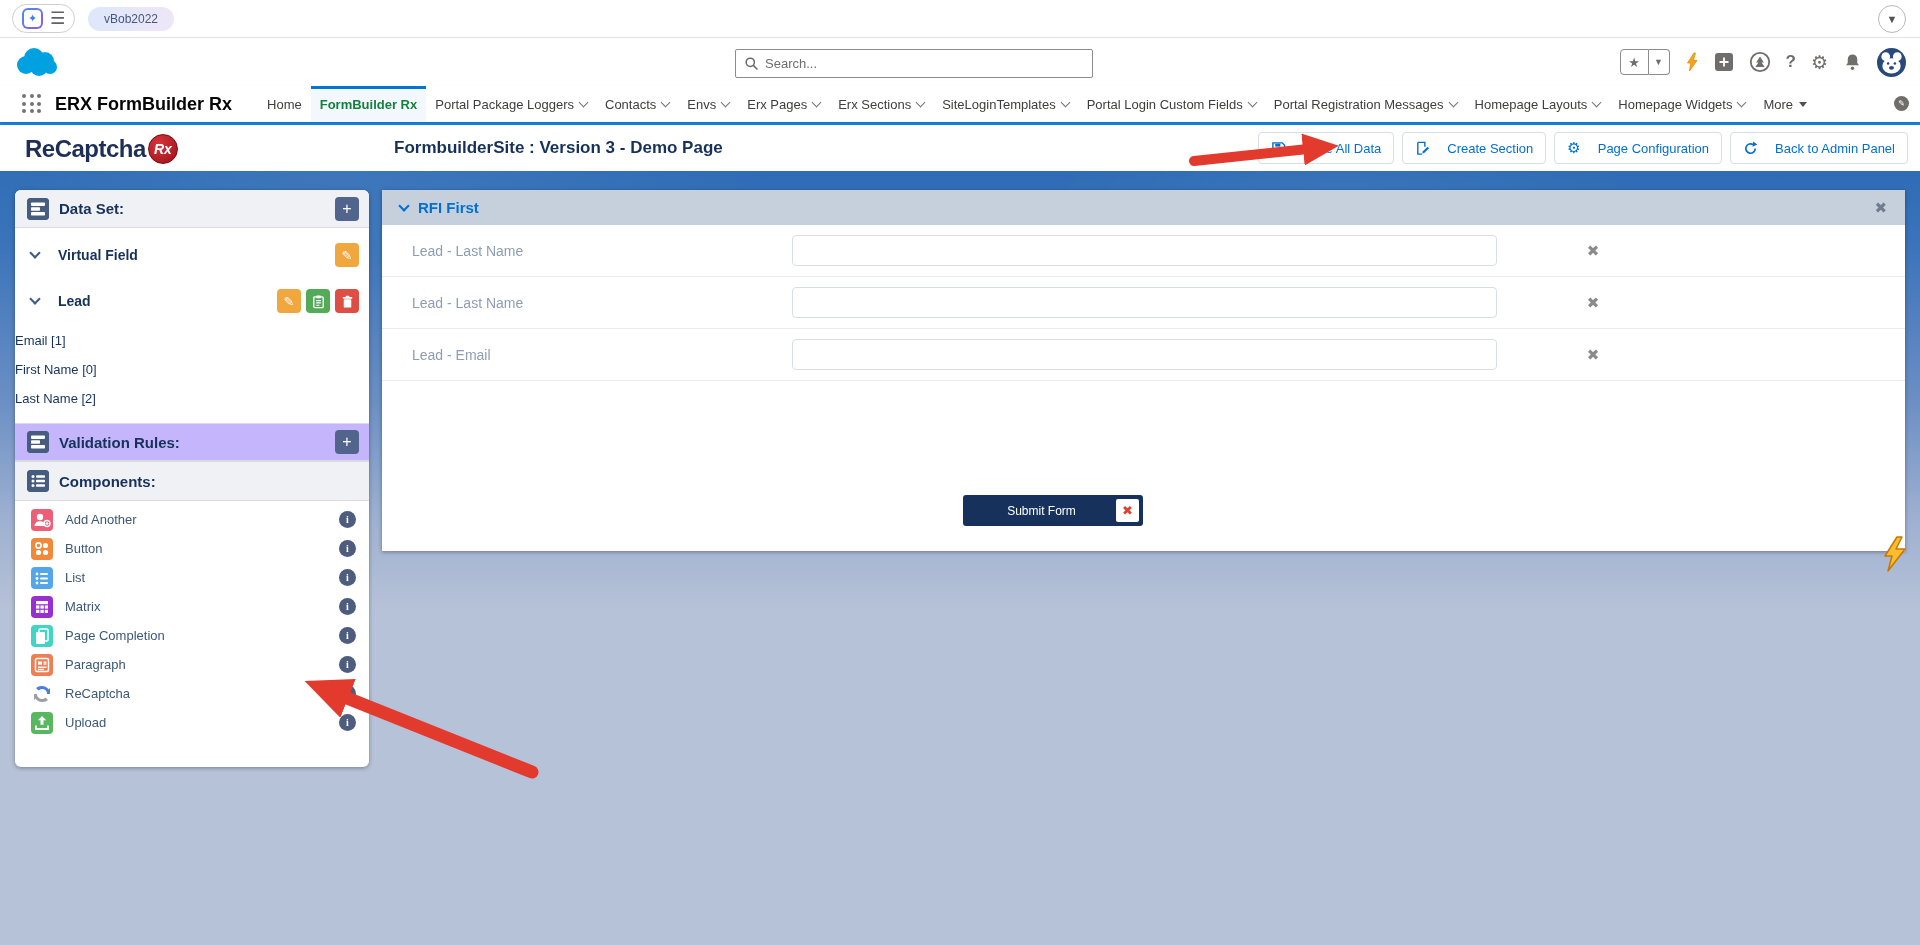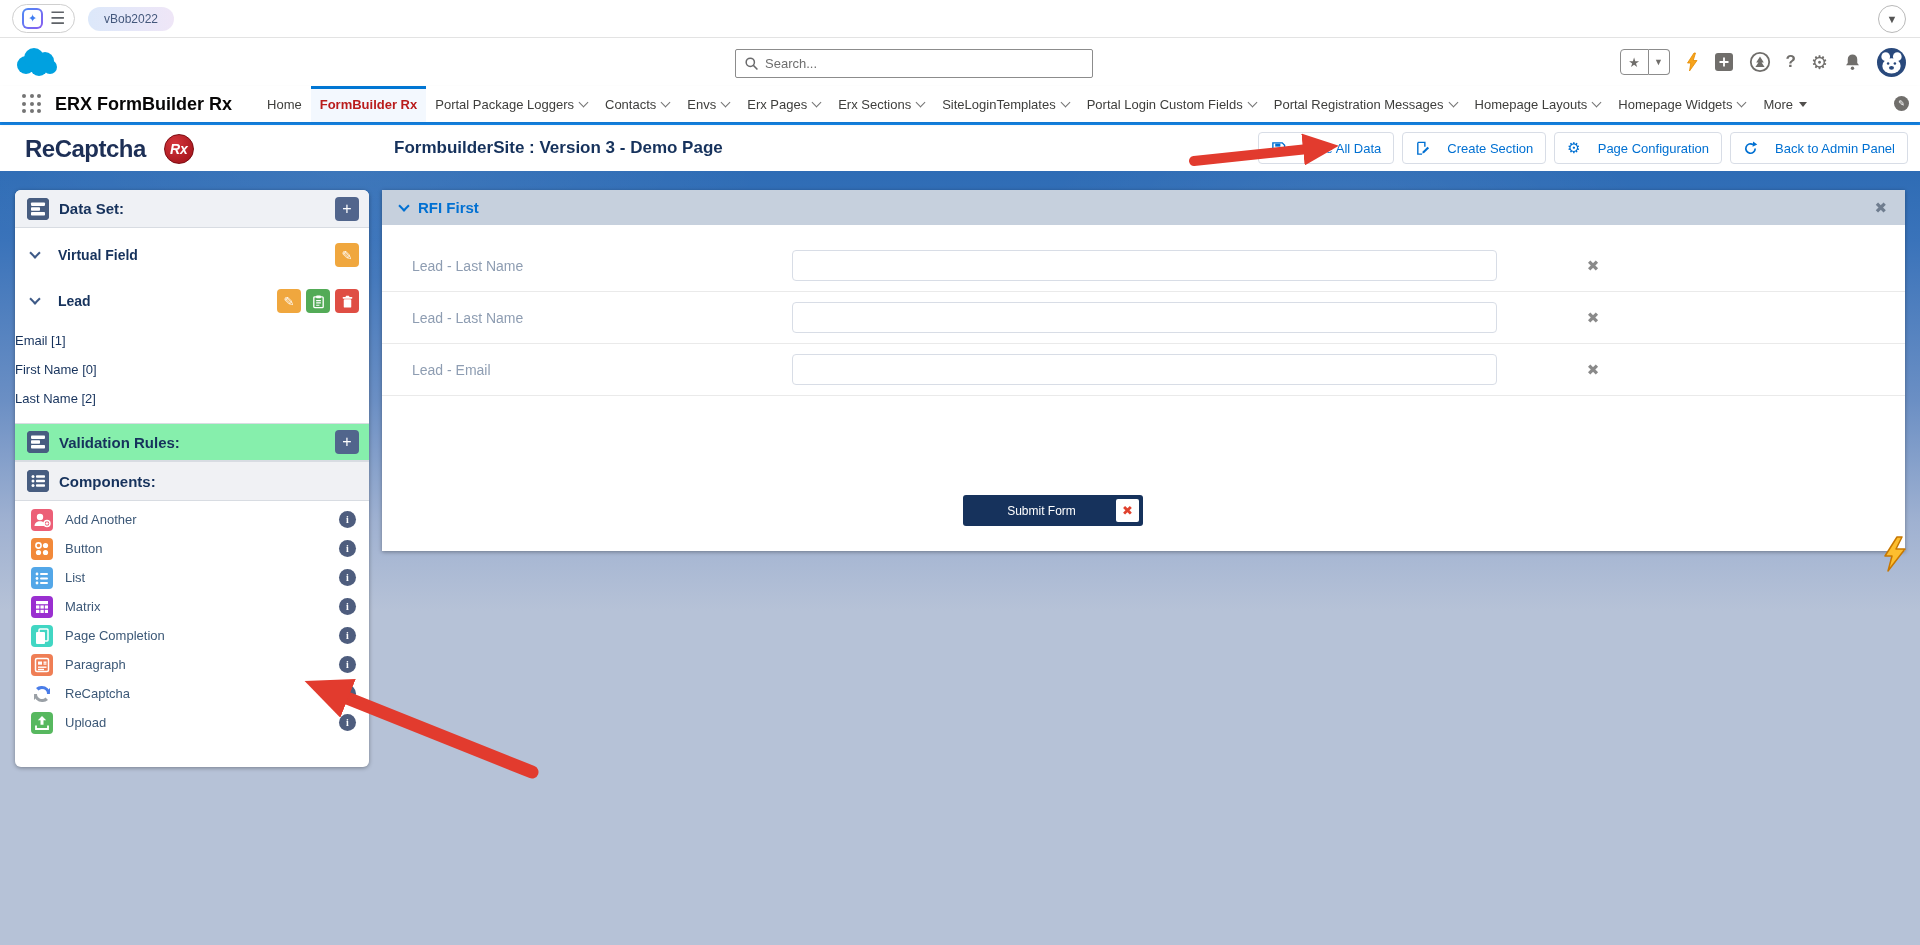--- a/index.html
+++ b/index.html
@@ -30,31 +30,31 @@
   .ghi.q{font-size:17px;font-weight:bold}
   .ghi.gear{font-size:19px;font-family:"DejaVu Sans",sans-serif}
 
   
   .nav-bar{position:absolute;top:86px;left:0;width:100%;height:36px;background:#fff;box-shadow:0 2px 3px rgba(0,0,0,.15);display:flex;align-items:stretch;z-index:5}
   .waffle{align-self:center;margin-left:22px;width:20px;height:20px;display:grid;grid-template-columns:repeat(3,1fr);gap:3px}
   .waffle i{width:4px;height:4px;border-radius:50%;background:#747474}
   .app-name{align-self:center;margin:0 26px 0 13px;font-size:18px;font-weight:bold;color:#080707;white-space:nowrap}
   .nav-tabs{display:flex;align-items:stretch}
   .tab{display:flex;align-items:center;gap:6px;padding:0 9px;font-size:13px;color:#3e3e3c;position:relative;white-space:nowrap;cursor:pointer}
-  .tab.active{background:#f3f8fe;color:#b91c1c;font-weight:bold}
+  .tab.active{background:#f3f8fe;color:#15803d;font-weight:bold}
   .tab.active::before{content:"";position:absolute;top:0;left:0;right:0;height:3px;background:#0176d3}
   .chev{width:7px;height:7px;border-right:1.6px solid #747474;border-bottom:1.6px solid #747474;transform:rotate(45deg);margin-top:-4px}
   .chev.filled{width:0;height:0;border:none;border-left:4.5px solid transparent;border-right:4.5px solid transparent;border-top:5.5px solid #514f4d;transform:none;margin-top:1px}
   .nav-edit{position:absolute;right:11px;top:10px;width:15px;height:15px;border-radius:50%;background:#706e6b;color:#fff;font-size:8px;display:flex;align-items:center;justify-content:center;font-family:"DejaVu Sans",sans-serif}
 
   
   .page-header{position:absolute;top:122px;left:0;width:100%;height:49px;background:#fff;border-top:3px solid #1589ee;z-index:4}
   .erx-logo{position:absolute;left:25px;top:9px;display:flex;align-items:center}
   .erx-logo .txt{font-size:24px;font-weight:bold;color:#1d2f56;letter-spacing:-.5px}
-  .erx-badge{width:30px;height:30px;border-radius:50%;background:radial-gradient(circle at 35% 30%,#d4363c,#9c0f16);color:#fff;font-weight:bold;font-style:italic;font-size:14px;display:flex;align-items:center;justify-content:center;margin-left:18px;border:1px solid #7d0c12}
+  .erx-badge{width:30px;height:30px;border-radius:50%;background:radial-gradient(circle at 35% 30%,#d4363c,#9c0f16);color:#fff;font-weight:bold;font-style:italic;font-size:14px;display:flex;align-items:center;justify-content:center;margin-left:2px;border:1px solid #7d0c12}
   .vf-title{position:absolute;left:394px;top:13px;font-size:17px;font-weight:bold;color:#16325c}
   .hdr-btns{position:absolute;right:12px;top:7px;display:flex;gap:8px}
   .hdr-btn{height:32px;padding:0 12px;border:1px solid #d8dde6;border-radius:4px;background:#fff;color:#0070d2;font-size:13px;display:flex;align-items:center;gap:17px;cursor:pointer;white-space:nowrap;font-family:inherit}
   .hdr-btn .glyph{display:flex;align-items:center}
   .hdr-btn .glyph.gear-g{font-size:15px;font-family:"DejaVu Sans",sans-serif;color:#0070d2}
 
   
   .content{position:absolute;top:171px;left:0;width:100%;height:774px;
     background:
       radial-gradient(700px 180px at 18% 0%,rgba(255,255,255,.07),transparent 60%),
@@ -86,21 +86,21 @@
   .comp-ico svg{width:22px;height:22px}
   .comp-lbl{font-size:13px;color:#3c5877;margin-left:12px;flex:1}
   .info-dot{width:17px;height:17px;border-radius:50%;background:#4e5d7e;color:#fff;font-size:10px;font-weight:bold;display:flex;align-items:center;justify-content:center;font-family:"Liberation Serif",serif;cursor:pointer}
 
   
   .form-panel{position:absolute;left:382px;top:19px;width:1523px;height:361px;background:#fff;box-shadow:0 1px 4px rgba(0,0,0,.35)}
   .form-header{height:35px;background:#c6d0dd;display:flex;align-items:center;padding:0 18px}
   .f-chev{width:8px;height:8px;border-right:2px solid #0170d2;border-bottom:2px solid #0170d2;transform:rotate(45deg);margin-top:-4px}
   .f-title{font-size:15px;font-weight:bold;color:#0170d2;margin-left:10px}
   .f-close{margin-left:auto;color:#6f7d8f;font-size:15px;font-weight:bold;font-family:"DejaVu Sans",sans-serif;cursor:pointer}
-  .form-body{position:relative;padding-top:15px}
+  .form-body{position:relative;}
   .field-row{height:52px;display:flex;align-items:center;border-bottom:1px solid #eaeaea}
   .field-lbl{margin-left:30px;width:380px;font-size:14px;color:#8e9db2}
   .field-row input{width:705px;height:31px;border:1px solid #d8dde6;border-radius:4px;background:#fff;outline:none;font-size:13px;padding:0 8px;font-family:inherit}
   .row-x{margin-left:86px;width:20px;color:#8a8a8a;font-size:15px;font-weight:bold;font-family:"DejaVu Sans",sans-serif;cursor:pointer;text-align:center}
   .submit-btn{position:absolute;left:581px;top:270px;width:180px;height:31px;background:#16325c;border:none;border-radius:3px;display:flex;align-items:center;cursor:pointer;padding:0 4px}
   .submit-lbl{flex:1;text-align:center;color:#fff;font-size:12px;font-weight:normal}
   .submit-x{width:23px;height:23px;background:#fff;border-radius:2px;display:flex;align-items:center;justify-content:center;color:#e0422e;font-size:13px;font-weight:bold;font-family:"DejaVu Sans",sans-serif}
 
   .bolt-right{position:absolute;left:1882px;top:536px;z-index:20}
   .overlay-svg{position:absolute;top:0;left:0;width:1920px;height:945px;pointer-events:none;z-index:30}
@@ -341,21 +341,21 @@
                 </svg>
               </button>
             </span>
     </div>
           <div class="ds-fields">
             <div class="ds-field">Email [1]</div>
             <div class="ds-field">First Name [0]</div>
             <div class="ds-field">Last Name [2]</div>
           </div>
         </div>
-      <div class="side-header" style="background:#86efac">
+      <div class="side-header" style="background:#c4b5fd">
         <span class="sq-ico">
           <svg viewBox="0 0 22 22">
               <rect width="22" height="22" rx="4" fill="#475d80"></rect>
               <g fill="#fff">
                 <rect x="4" y="4.5" width="14" height="3.4" rx="0.8"></rect>
                 <rect x="4" y="9.3" width="9" height="3.4" rx="0.8"></rect>
                 <rect x="4" y="14.1" width="14" height="3.4" rx="0.8"></rect>
               </g>
             </svg>
         </span>

